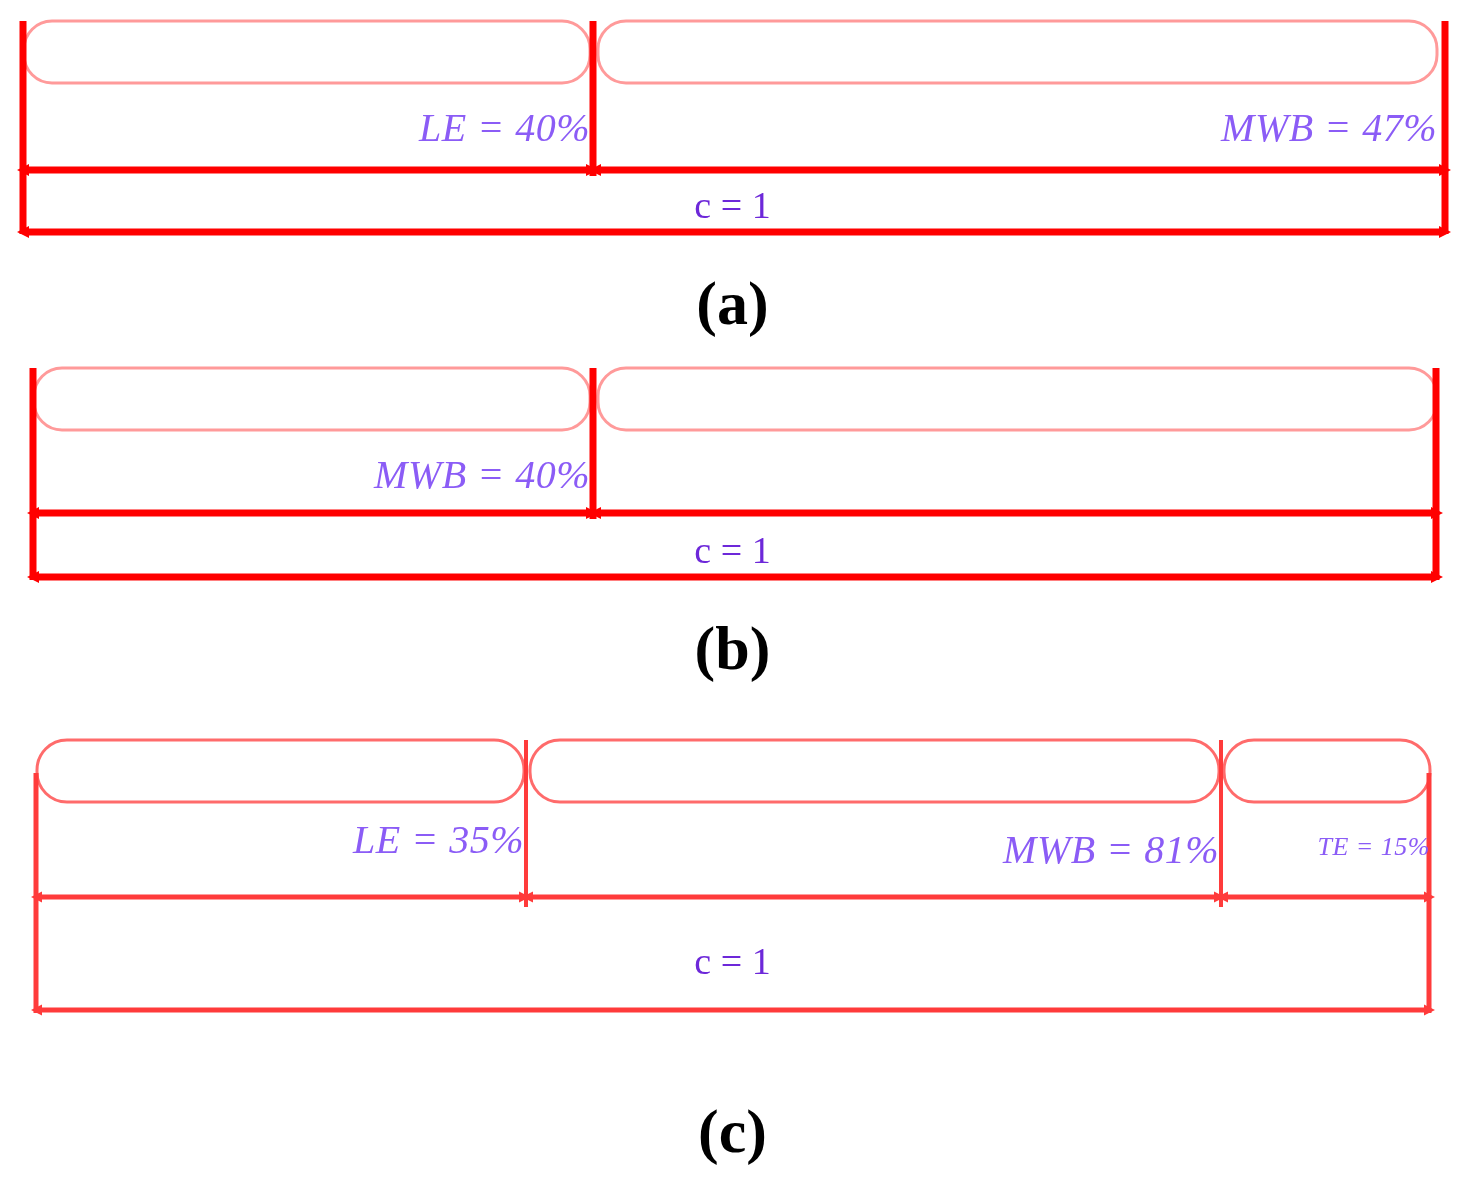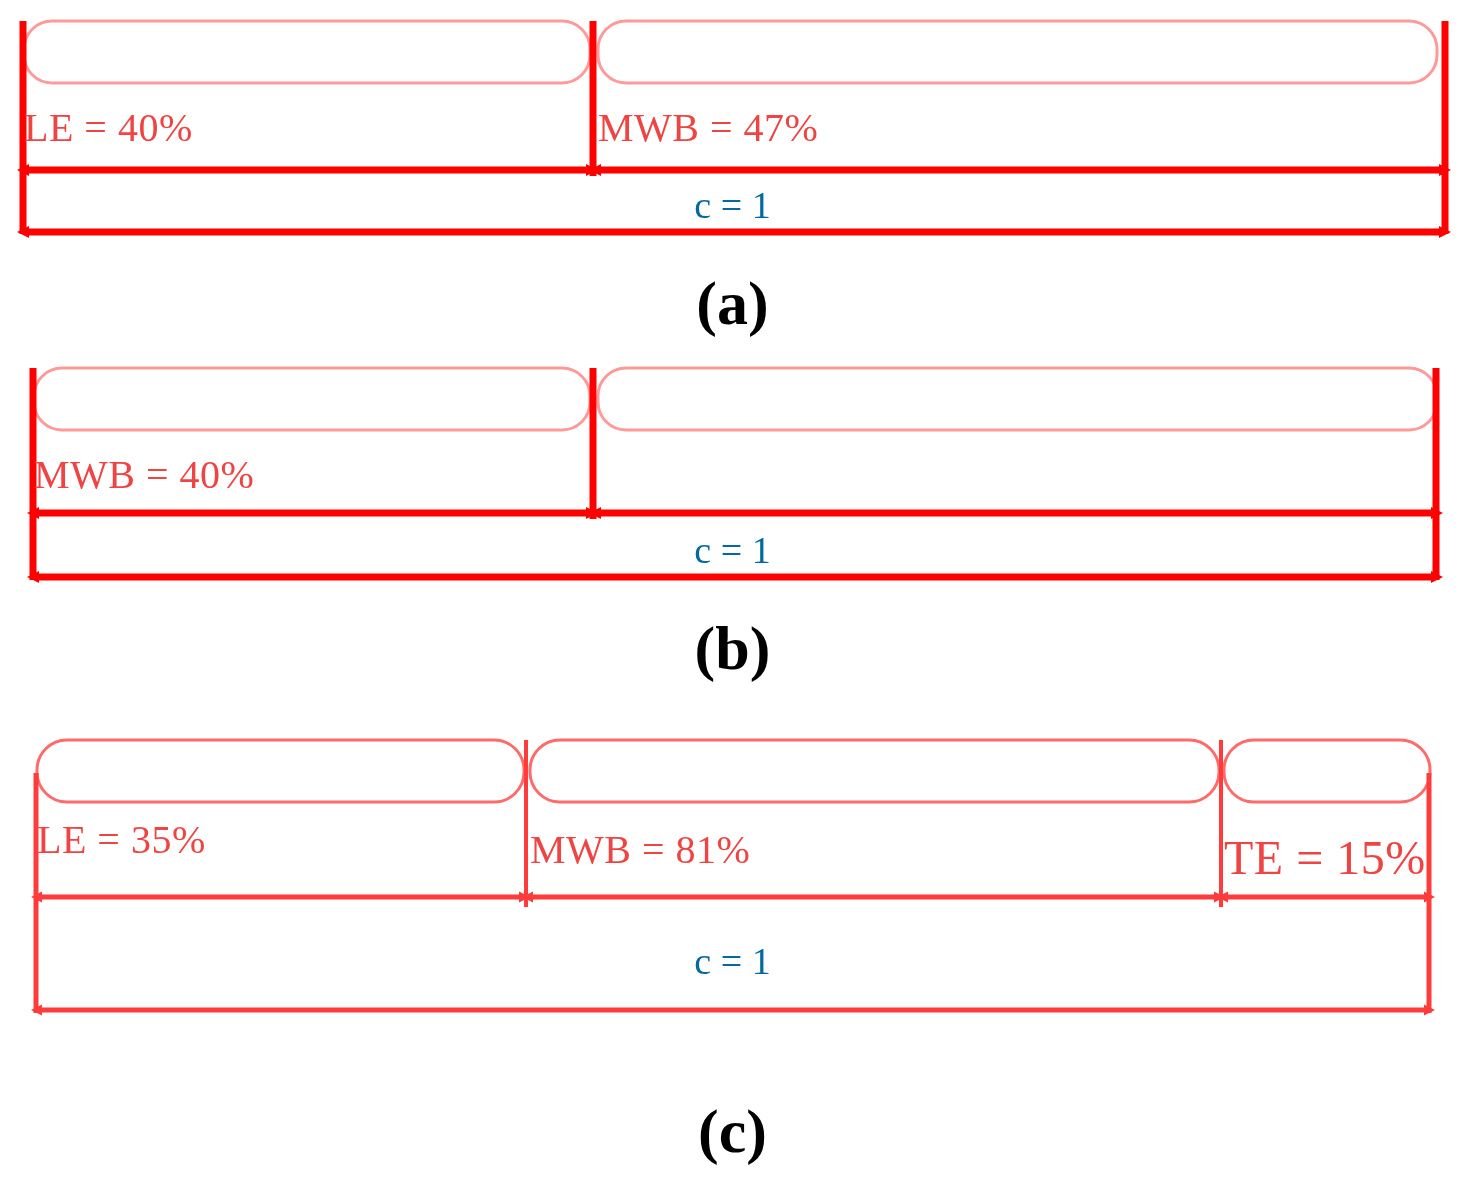--- a/index.html
+++ b/index.html
@@ -29,37 +29,38 @@
   .panel-svg {
     position: absolute;
     left: 0;
     top: 0;
     display: block;
   }
 
   
   .seg-label {
     position: absolute;
-    text-align: left;
-    color: #ef4444;
+    text-align: right;
+    color: #8b5cf6;
     font-family: "Liberation Serif", "DejaVu Serif", serif;
     font-size: 40px;
     line-height: 1;
     white-space: nowrap;
     letter-spacing: 0.5px;
+    font-style: italic;
   }
   .seg-label.small {
-    font-size: 48px;
+    font-size: 26px;
   }
 
   
   .chord-label {
     position: absolute;
     text-align: center;
-    color: #0369a1;
+    color: #6d28d9;
     font-family: "Liberation Serif", "DejaVu Serif", serif;
     font-size: 38px;
     line-height: 1;
     white-space: nowrap;
   }
 
   
   .caption {
     position: absolute;
     width: 1465px;

